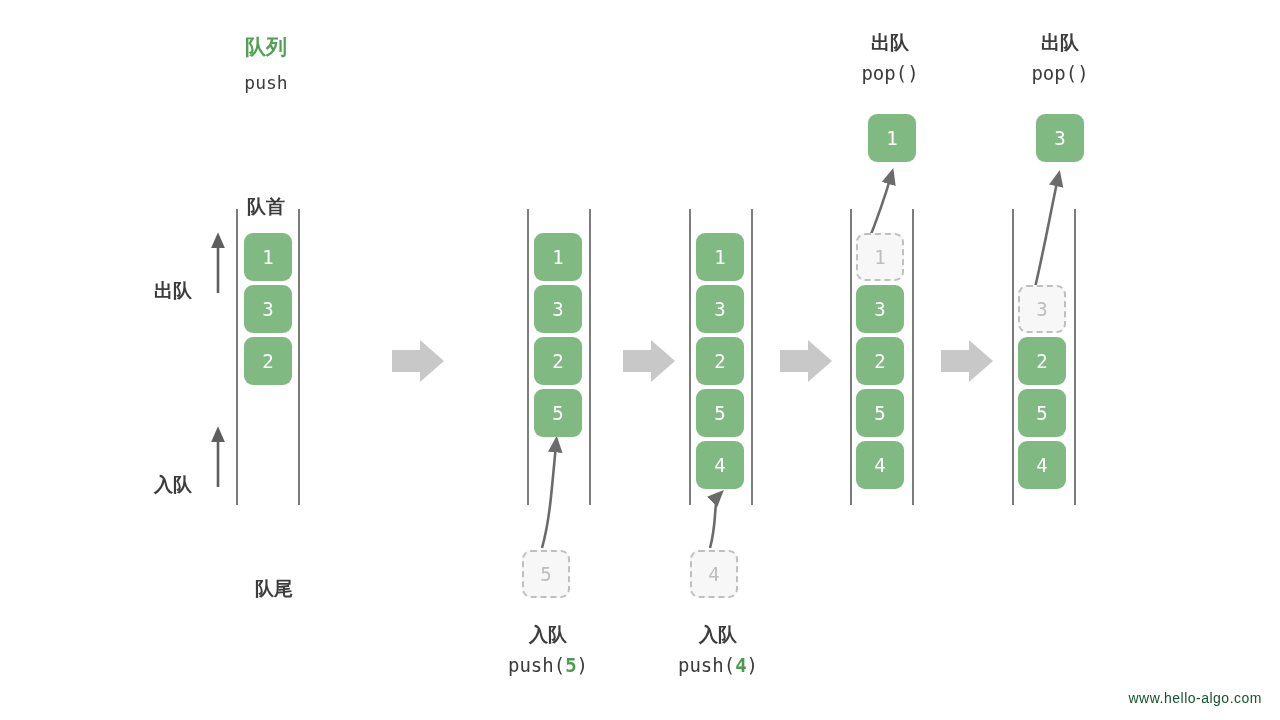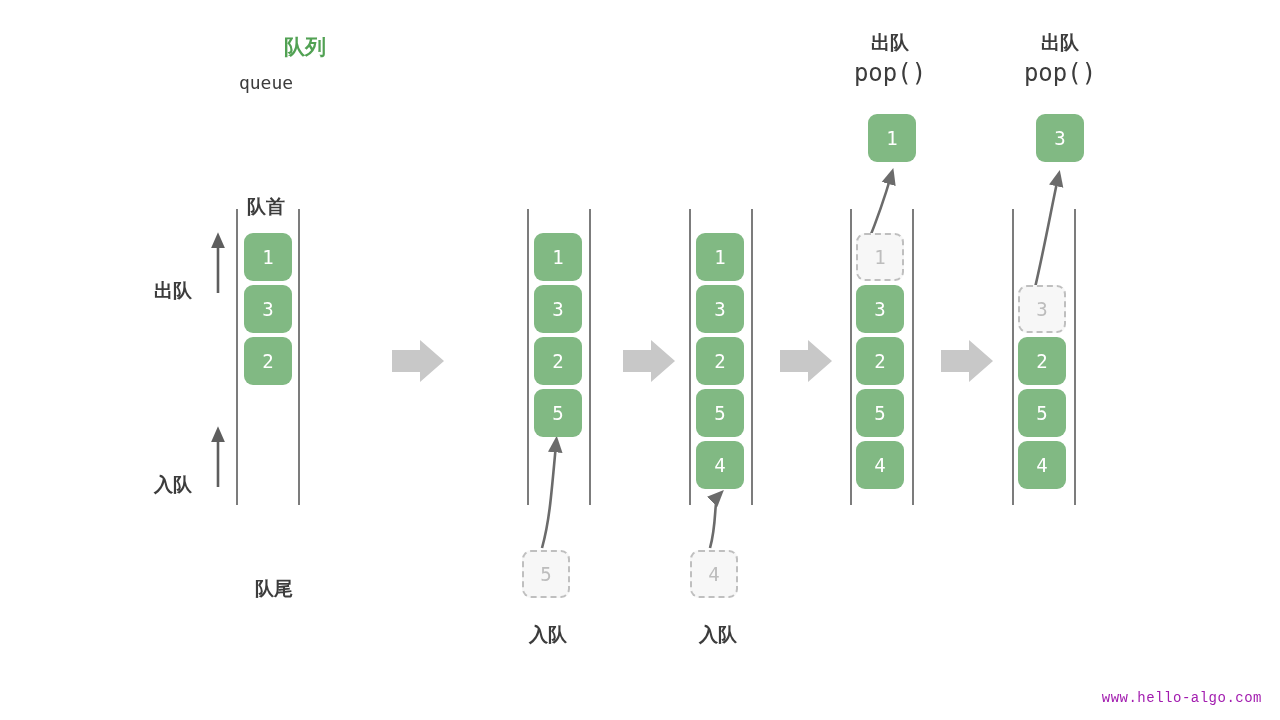--- a/index.html
+++ b/index.html
@@ -19,21 +19,21 @@
     width: 1280px;
     height: 720px;
   }
 
   
   .title-cn {
     position: absolute;
     font-size: 21px;
     font-weight: bold;
     color: #51a153;
-    text-align: right;
+    text-align: center;
     white-space: nowrap;
   }
   .title-en {
     position: absolute;
     font-family: "DejaVu Sans Mono", "Liberation Mono", monospace;
     font-size: 18px;
     color: #3c3c3c;
     text-align: center;
     white-space: nowrap;
   }
@@ -54,34 +54,34 @@
   }
   .op-label .cn {
     display: block;
     font-size: 19px;
     font-weight: bold;
     color: #3c3c3c;
   }
   .op-label .code {
     display: block;
     font-family: "DejaVu Sans Mono", "Liberation Mono", monospace;
-    font-size: 24px;
+    font-size: 19px;
     color: #3c3c3c;
   }
   .op-label .code .num {
     color: #4a9b4d;
     font-weight: bold;
   }
   .watermark {
     position: absolute;
     right: 18px;
     bottom: 14px;
-    font-family: Liberation Mono, monospace;
+    font-family: Liberation Sans, sans-serif;
     font-size: 14px;
-    color: #a21caf;
+    color: #14532d;
     letter-spacing: 0.5px;
     white-space: nowrap;
     text-align: center;
   }
 
   
   .rail {
     position: absolute;
     width: 1.6px;
     background: #4a4a4a;
@@ -157,21 +157,21 @@
     </g>
 
     <path d="M542,548 C549,523 551,500 556,444" fill="none" stroke="#6b6b6b" stroke-width="2.6" marker-end="url(#arrowHeadGray)"></path>
     <path d="M710,548 C717,523 714,500 718,496" fill="none" stroke="#6b6b6b" stroke-width="2.6" marker-end="url(#arrowHeadGray)"></path>
 
     <path d="M868,242 C876,222 884,200 891,176" fill="none" stroke="#6b6b6b" stroke-width="2.6" marker-end="url(#arrowHeadGray)"></path>
     <path d="M1034,292 C1044,250 1052,205 1058,178" fill="none" stroke="#6b6b6b" stroke-width="2.6" marker-end="url(#arrowHeadGray)"></path>
   </svg>
 
   <div class="title-cn" style="left:206px; top:33px; width:120px;">队列</div>
-  <div class="title-en" style="left:206px; top:72px; width:120px;">queue</div>
+  <div class="title-en" style="left:206px; top:72px; width:120px;">push</div>
 
   <div class="side-label" style="left:206px; top:159px; width:120px;">队首</div>
   <div class="side-label" style="left:214px; top:541px; width:120px;">队尾</div>
 
   <div class="side-label" style="left:140px; top:243px; width:66px;">出队</div>
   <div class="side-label" style="left:140px; top:437px; width:66px;">入队</div>
 
   <div>
     <div class="rail" style="left:236px; top:209px; height:296px;"></div>
     <div class="rail" style="left:298px; top:209px; height:296px;"></div>
@@ -187,37 +187,39 @@
 
     <div class="cell filled" style="left:534px; top:233px;">1</div>
     <div class="cell filled" style="left:534px; top:285px;">3</div>
     <div class="cell filled" style="left:534px; top:337px;">2</div>
     <div class="cell filled" style="left:534px; top:389px;">5</div>
 
     <div class="cell ghost" style="left:522px; top:550px;">5</div>
 
     <div class="op-label" style="left:463px; top:620px; width:170px;">
       <span class="cn">入队</span>
+      <span class="code"><span>push(</span><span class="num">5</span><span>)</span></span>
     </div>
   </div>
 
   <div>
     <div class="rail" style="left:689px; top:209px; height:296px;"></div>
     <div class="rail" style="left:751px; top:209px; height:296px;"></div>
 
     <div class="cell filled" style="left:696px; top:233px;">1</div>
     <div class="cell filled" style="left:696px; top:285px;">3</div>
     <div class="cell filled" style="left:696px; top:337px;">2</div>
     <div class="cell filled" style="left:696px; top:389px;">5</div>
     <div class="cell filled" style="left:696px; top:441px;">4</div>
 
     <div class="cell ghost" style="left:690px; top:550px;">4</div>
 
     <div class="op-label" style="left:633px; top:620px; width:170px;">
       <span class="cn">入队</span>
+      <span class="code"><span>push(</span><span class="num">4</span><span>)</span></span>
     </div>
   </div>
 
   <div>
     <div class="op-label" style="left:805px; top:28px; width:170px;">
       <span class="cn">出队</span>
       <span class="code"><span>pop(</span><span class="num"></span><span>)</span></span>
     </div>
 
     <div class="cell filled" style="left:868px; top:114px;">1</div>

